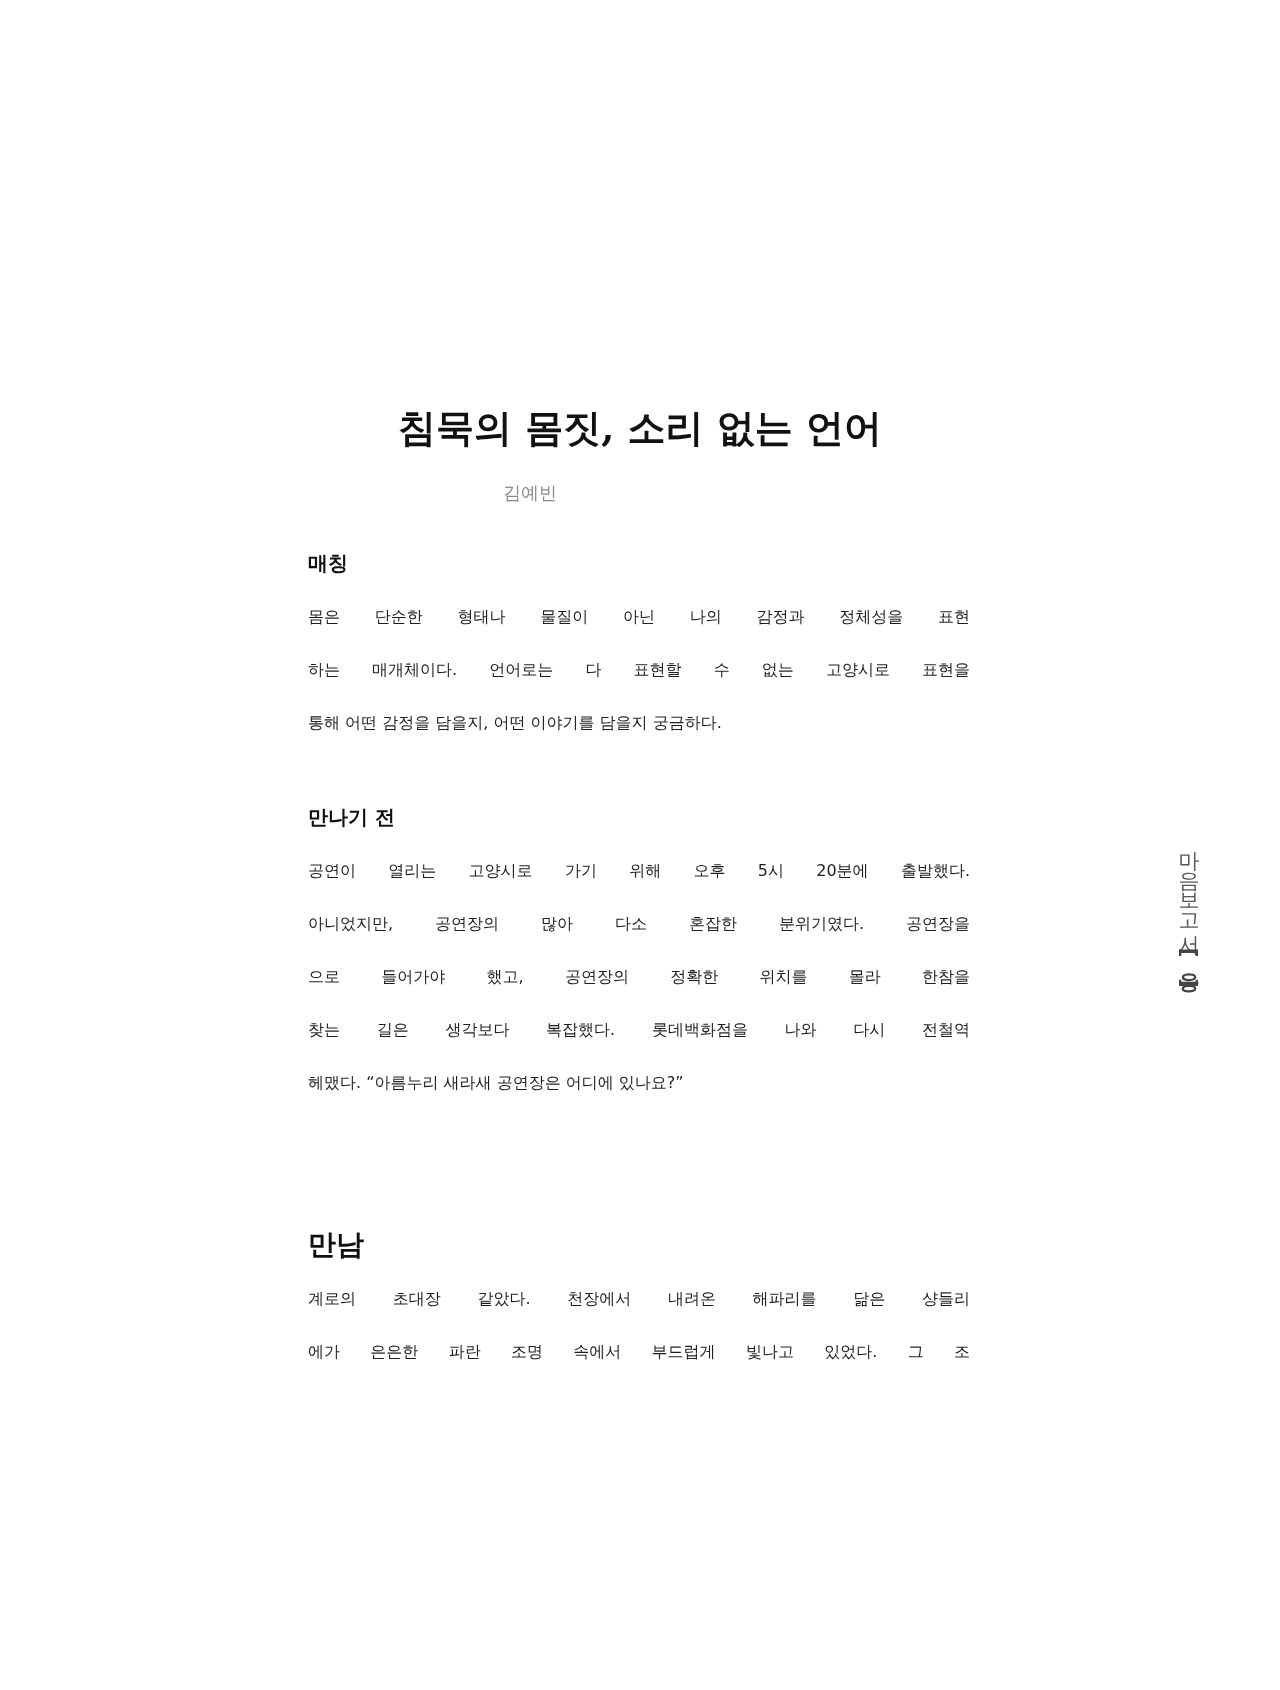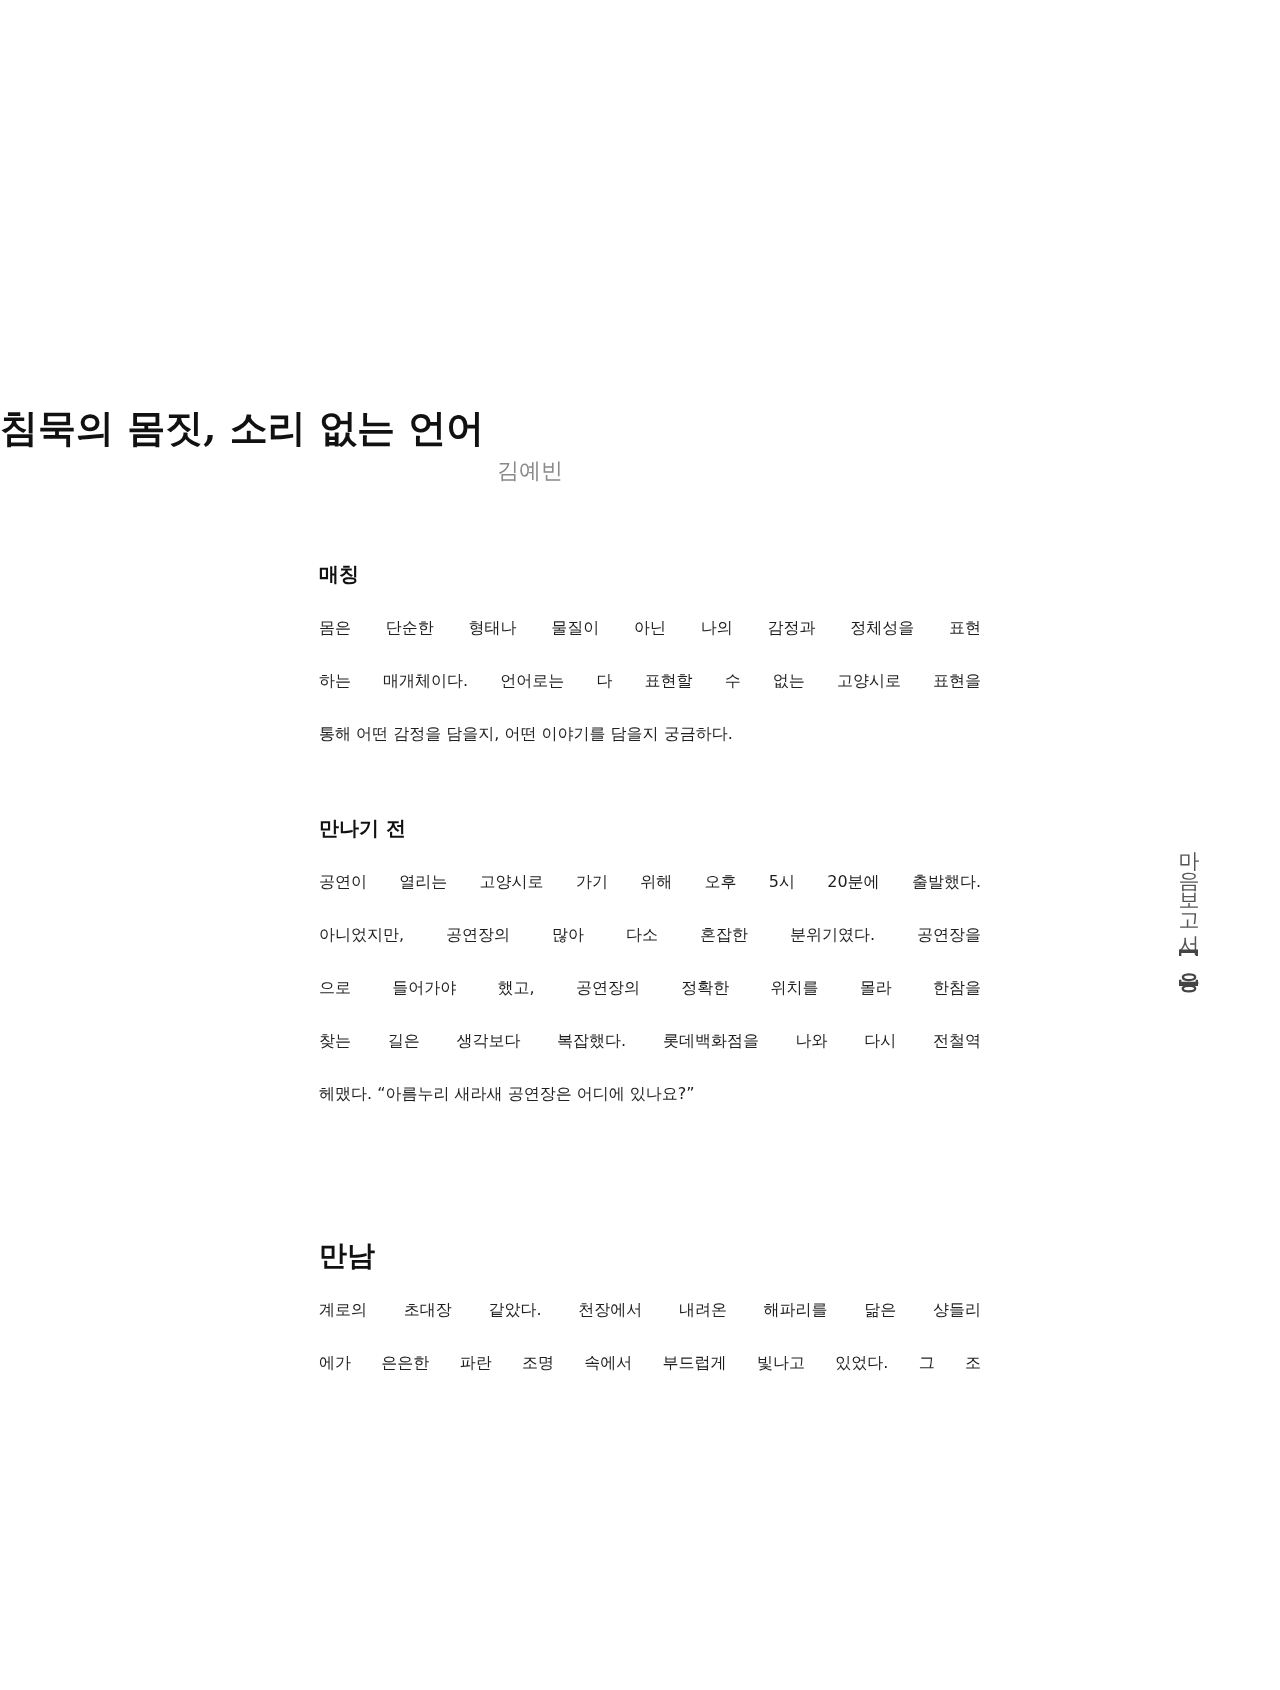--- a/index.html
+++ b/index.html
@@ -13,46 +13,46 @@
       position: relative;
       overflow: hidden;
       font-family: "DejaVu Sans", "Liberation Sans", sans-serif;
       color: #1a1a1a;
     }
     .page-title {
       position: absolute;
       top: 378px;
       left: 0;
       width: 1280px;
-      text-align: left;
+      text-align: center;
       font-family: "DejaVu Serif", "Liberation Serif", serif;
       font-size: 38px;
       font-weight: bold;
       letter-spacing: 0px;
       color: #111111;
       line-height: 50px;
     }
     .author {
       position: absolute;
-      top: 458px;
+      top: 480px;
       left: 0;
       width: 1060px;
       text-align: center;
-      font-size: 22px;
+      font-size: 18px;
       color: #8a8a8a;
       line-height: 26px;
     }
     .content {
       position: absolute;
       left: 308px;
       width: 662px;
       top: 546px;
     }
     .section {
-      margin: 11px;
+      margin: 0;
     }
     .section-heading {
       font-size: 20px;
       font-weight: bold;
       color: #111111;
       line-height: 34px;
       margin: 0 0 10px 0;
     }
     .section-heading.large {
       font-size: 28px;

